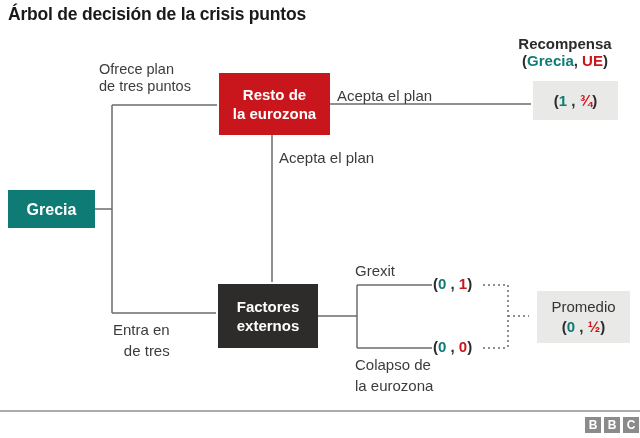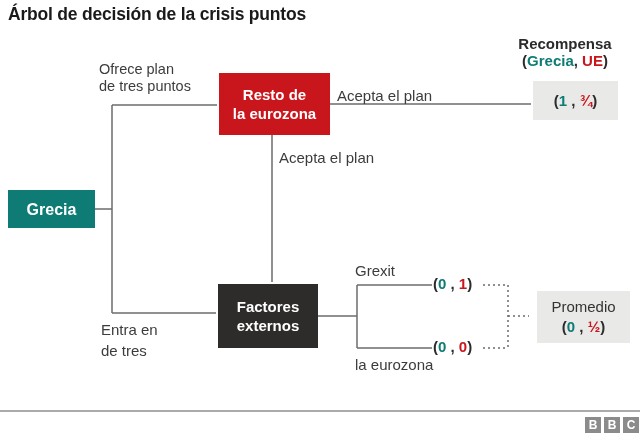--- a/index.html
+++ b/index.html
@@ -12,21 +12,21 @@
   #reward-header{left:500px;top:35px;width:130px;text-align:center;font-size:15px;font-weight:bold;color:#2b2b2b;line-height:17px;}
   .node{display:flex;flex-direction:column;align-items:center;justify-content:center;
         color:#fff;font-weight:bold;text-align:left;font-size:15px;line-height:19px;}
   #node-grecia{left:8px;top:190px;width:87px;height:38px;background:var(--teal,#0e7b74);font-size:16px;}
   #node-eurozone{left:219px;top:73px;width:111px;height:62px;background:var(--red,#c9161d);}
   #node-external{left:218px;top:284px;width:100px;height:64px;background:var(--dark,#2e2c2b);}
   .edge-label{color:#3c3c3c;font-size:15px;line-height:21px;white-space:nowrap;}
   #edge-offer{left:99px;top:61px;font-size:14.5px;line-height:16.5px;}
   #edge-accept{left:337px;top:85px;}
   #edge-reject{left:279px;top:147px;}
-  #edge-default{left:101px;top:319px;}
+  #edge-default{left:113px;top:319px;text-align:right;}
   #edge-grexit{left:355px;top:260px;}
   #edge-collapse{left:355px;top:354px;}
   .payoff-text{font-size:15px;font-weight:bold;color:#2b2b2b;white-space:nowrap;}
   #payoff-grexit{left:433px;top:275px;}
   #payoff-collapse{left:433px;top:338px;}
   .g{color:var(--teal,#0e7b74);}
   .r{color:var(--red,#c9161d);}
   .gray-box{background:var(--paybg,#e9e9e8);display:flex;flex-direction:column;align-items:center;justify-content:center;}
   #payoff-accept-box{left:533px;top:81px;width:85px;height:39px;}
   #payoff-average-box{left:537px;top:291px;width:93px;height:52px;line-height:20px;}
@@ -97,20 +97,21 @@
   <div id="edge-reject" class="abs edge-label">Acepta el plan</div>
 
   <div id="edge-default" class="abs edge-label">
     <div>Entra en</div>
     <div>de tres</div>
   </div>
 
   <div id="edge-grexit" class="abs edge-label">Grexit</div>
 
   <div id="edge-collapse" class="abs edge-label">
+    <div>Colapso de</div>
     <div>la eurozona</div>
   </div>
 
   <div id="payoff-accept-box" class="abs gray-box payoff-text">
     <div><span>(</span><span class="g">1</span><span> , </span><span class="r">¾</span><span>)</span></div>
   </div>
 
   <div id="payoff-grexit" class="abs payoff-text"><span>(</span><span class="g">0</span><span> , </span><span class="r">1</span><span>)</span></div>
 
   <div id="payoff-collapse" class="abs payoff-text"><span>(</span><span class="g">0</span><span> , </span><span class="r">0</span><span>)</span></div>

